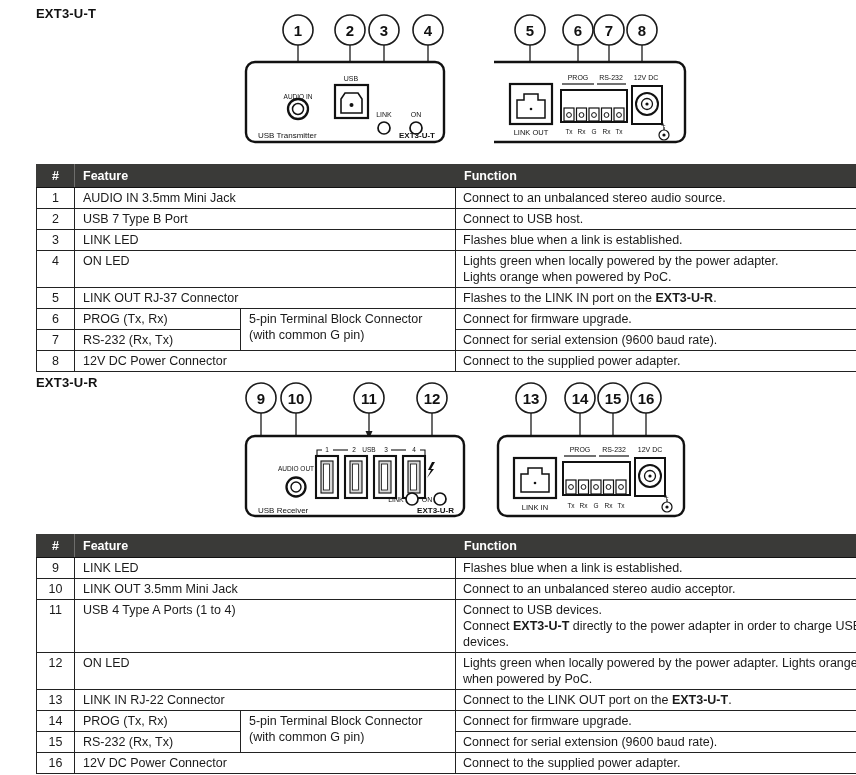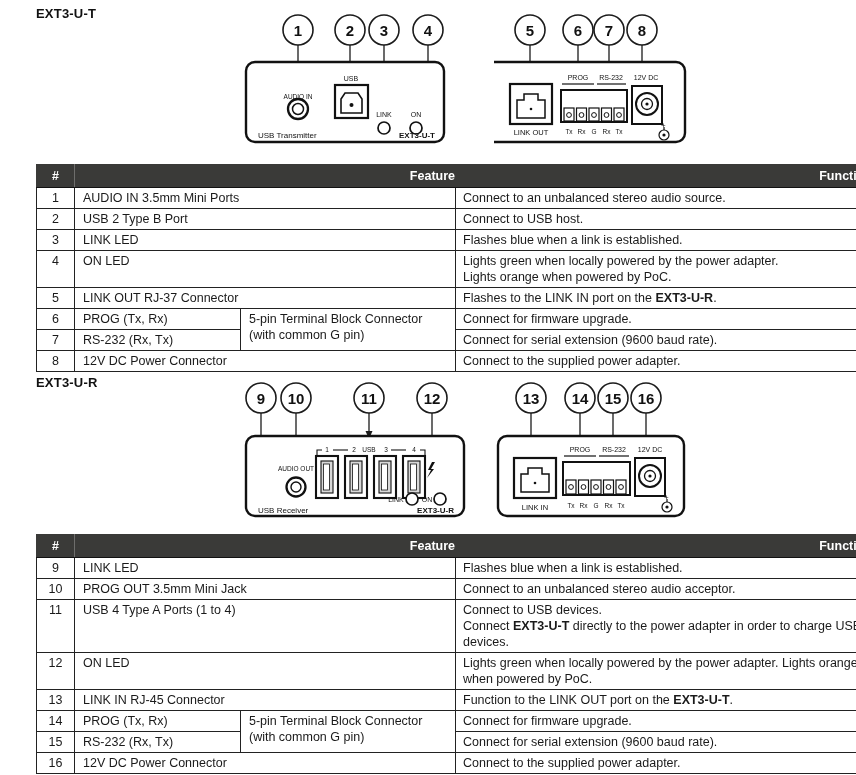--- a/index.html
+++ b/index.html
@@ -31,21 +31,21 @@
     position:absolute;
     border-collapse:collapse;
     table-layout:fixed;
     font-size:12.5px;
     background:#fff;
   }
   table.feat th{
     background:#3a3a38;
     color:#ffffff;
     font-weight:bold;
-    text-align:right;
+    text-align:left;
     font-size:12.5px;
     padding:4px 0 4px 8px;
     border:1px solid #3a3a38;
     border-bottom:1px solid #111;
   }
   table.feat th.num{ text-align:center; padding-left:0; border-right:1px solid #6e6e6c;}
   table.feat td{
     border:1px solid #222;
     padding:2px 6px 2px 8px;
     vertical-align:top;
@@ -204,26 +204,26 @@
     <thead>
       <tr>
         <th class="num">#</th>
         <th colspan="2">Feature</th>
         <th>Function</th>
       </tr>
     </thead>
     <tbody>
       <tr style="height:20px">
         <td class="num">1</td>
-        <td colspan="2">AUDIO IN 3.5mm Mini Ports</td>
+        <td colspan="2">AUDIO IN 3.5mm Mini Jack</td>
         <td class="fn">Connect to an unbalanced stereo audio source.</td>
       </tr>
       <tr style="height:20px">
         <td class="num">2</td>
-        <td colspan="2">USB 2 Type B Port</td>
+        <td colspan="2">USB 7 Type B Port</td>
         <td class="fn">Connect to USB host.</td>
       </tr>
       <tr style="height:20px">
         <td class="num">3</td>
         <td colspan="2">LINK LED</td>
         <td class="fn">Flashes blue when a link is established.</td>
       </tr>
       <tr style="height:36px">
         <td class="num">4</td>
         <td colspan="2">ON LED</td>
@@ -421,38 +421,38 @@
       </tr>
     </thead>
     <tbody>
       <tr style="height:20px">
         <td class="num">9</td>
         <td colspan="2">LINK LED</td>
         <td class="fn">Flashes blue when a link is established.</td>
       </tr>
       <tr style="height:20px">
         <td class="num">10</td>
-        <td colspan="2">PROG OUT 3.5mm Mini Jack</td>
+        <td colspan="2">LINK OUT 3.5mm Mini Jack</td>
         <td class="fn">Connect to an unbalanced stereo audio acceptor.</td>
       </tr>
       <tr style="height:50px">
         <td class="num">11</td>
         <td colspan="2">USB 4 Type A Ports (1 to 4)</td>
         <td class="fn" style="white-space:pre-line"><span>Connect to USB devices.
 Connect </span><span class="b">EXT3-U-T</span><span> directly to the power adapter in order to charge USB devices.</span></td>
       </tr>
       <tr style="height:36px">
         <td class="num">12</td>
         <td colspan="2">ON LED</td>
         <td class="fn">Lights green when locally powered by the power adapter. Lights orange when powered by PoC.</td>
       </tr>
       <tr style="height:20px">
         <td class="num">13</td>
-        <td colspan="2">LINK IN RJ-45 Connector</td>
-        <td class="fn"><span>Function to the LINK OUT port on the </span><span class="b">EXT3-U-T</span><span>.</span></td>
+        <td colspan="2">LINK IN RJ-22 Connector</td>
+        <td class="fn"><span>Connect to the LINK OUT port on the </span><span class="b">EXT3-U-T</span><span>.</span></td>
       </tr>
       <tr style="height:19px">
         <td class="num">14</td>
         <td>PROG (Tx, Rx)</td>
         <td rowspan="2" style="white-space:pre-line">5-pin Terminal Block Connector
 (with common G pin)</td>
         <td class="fn">Connect for firmware upgrade.</td>
       </tr>
       <tr style="height:19px">
         <td class="num">15</td>

